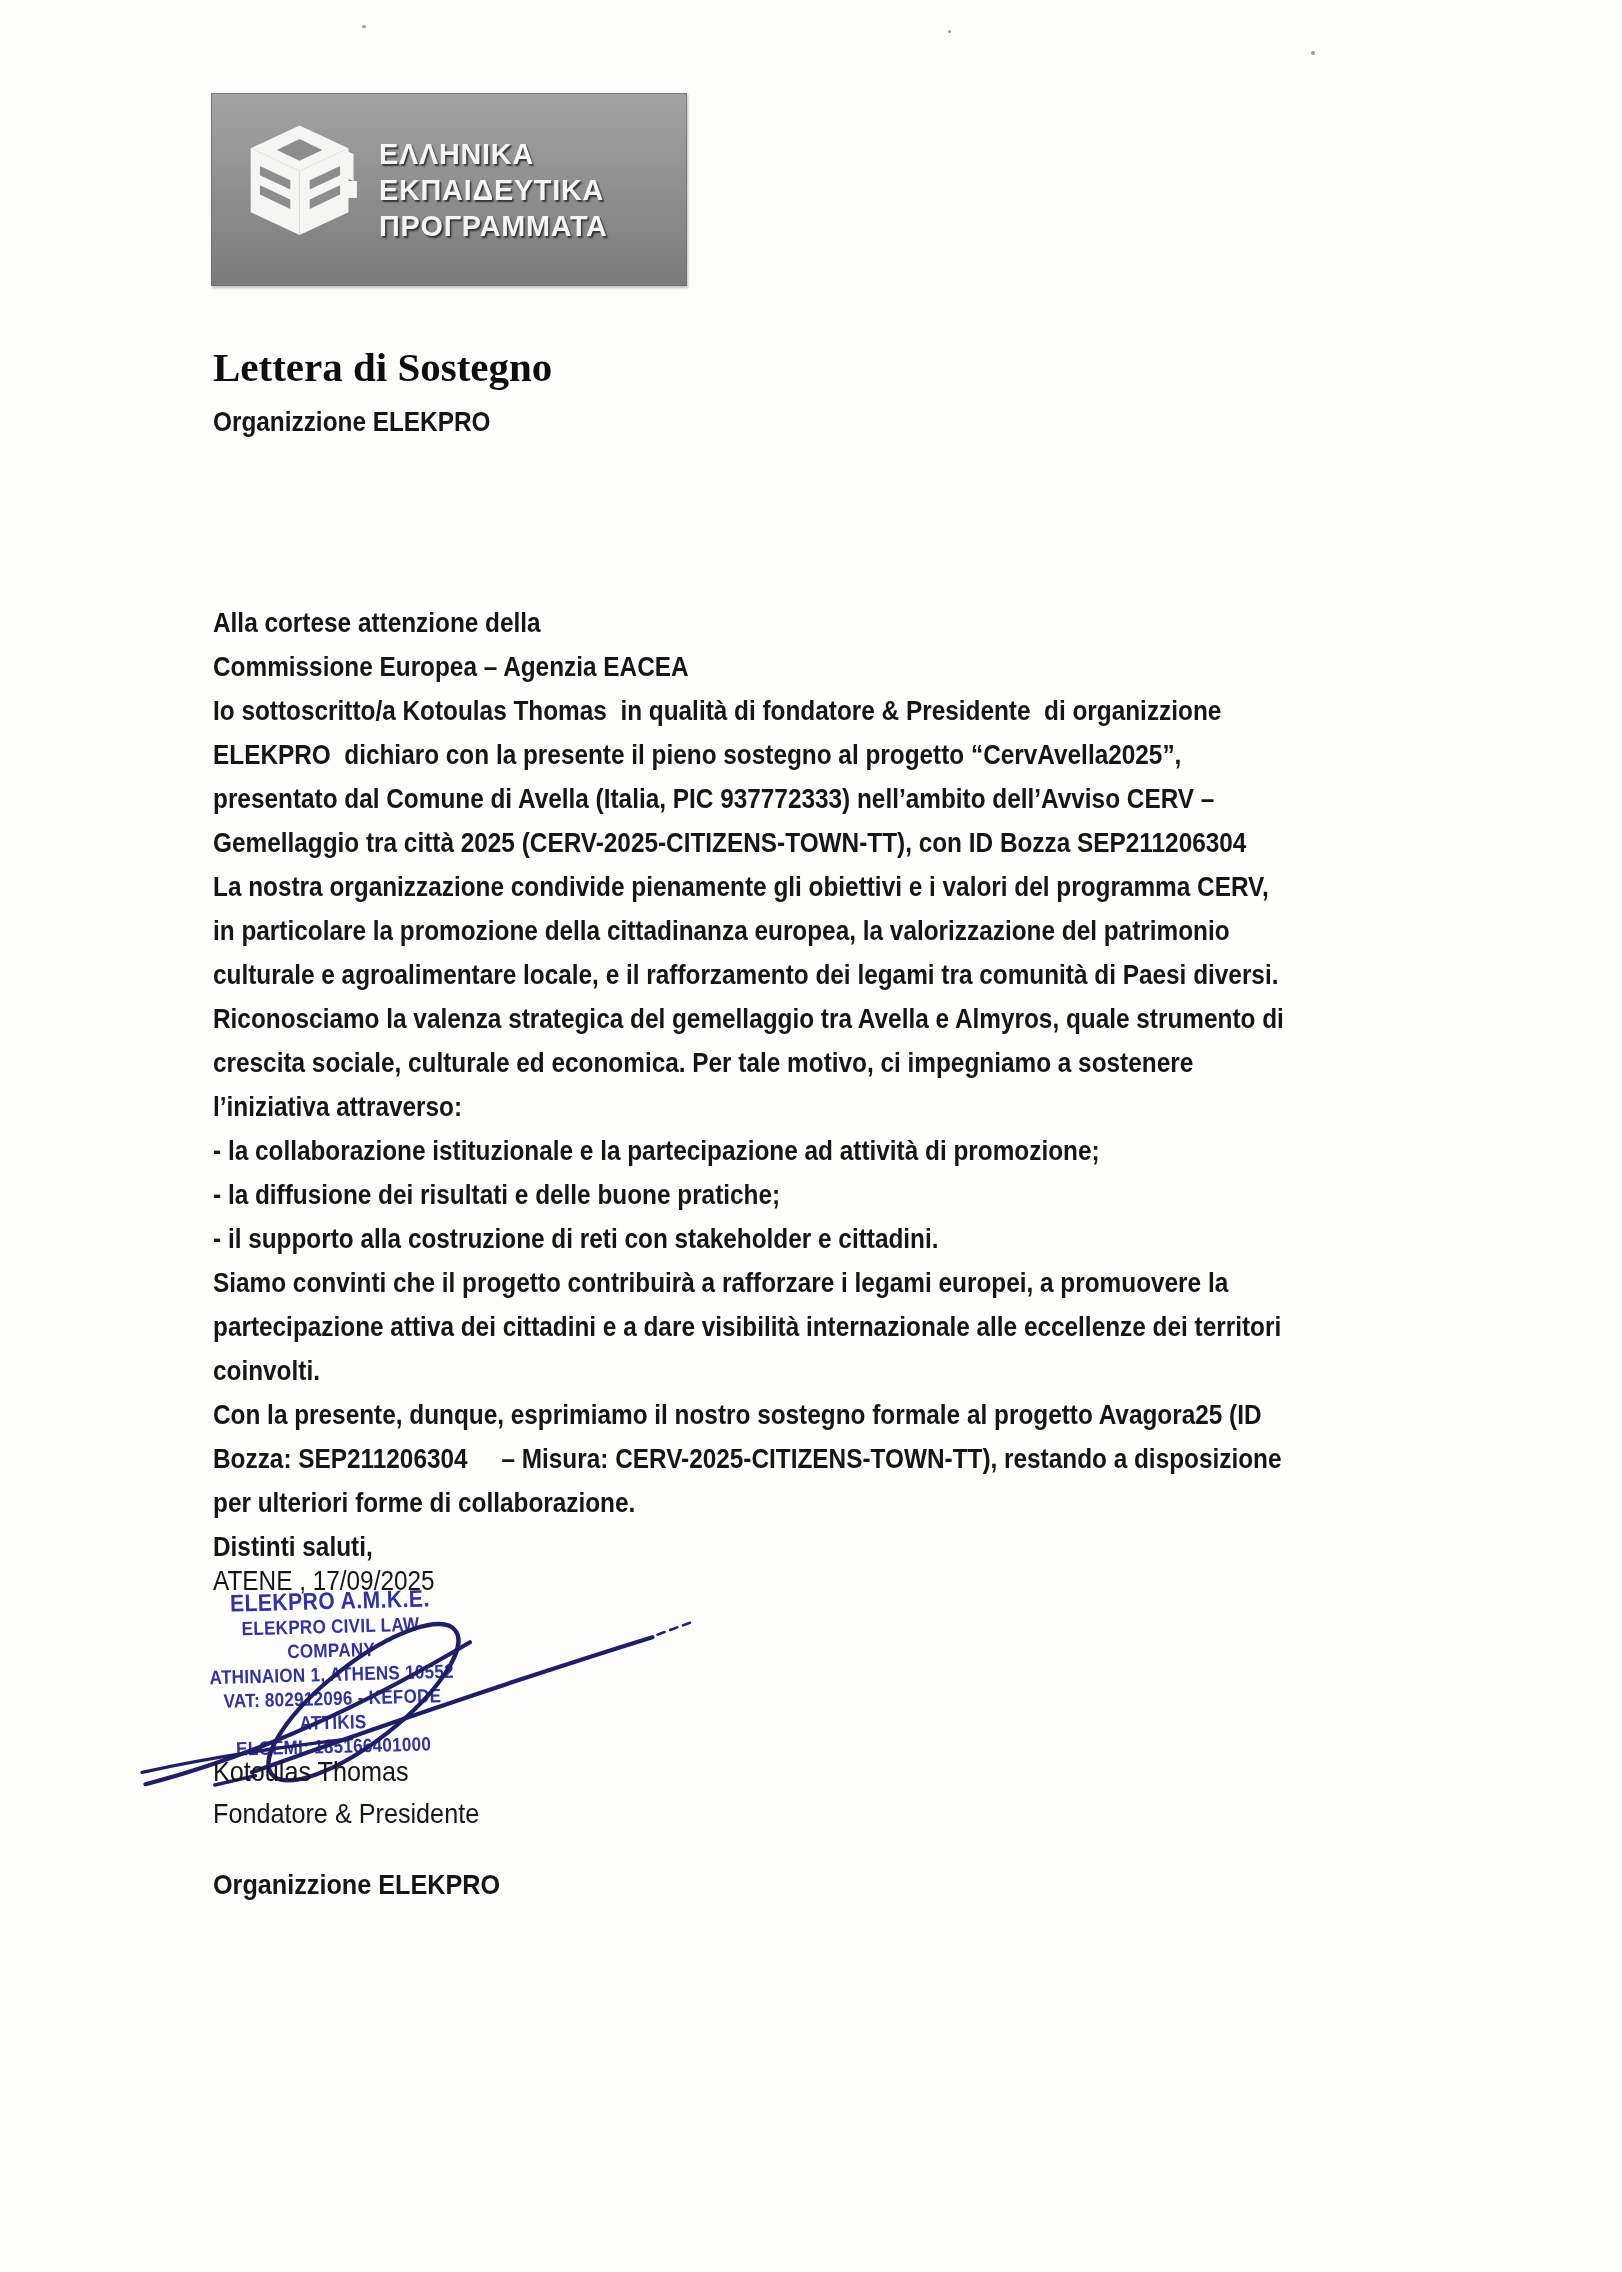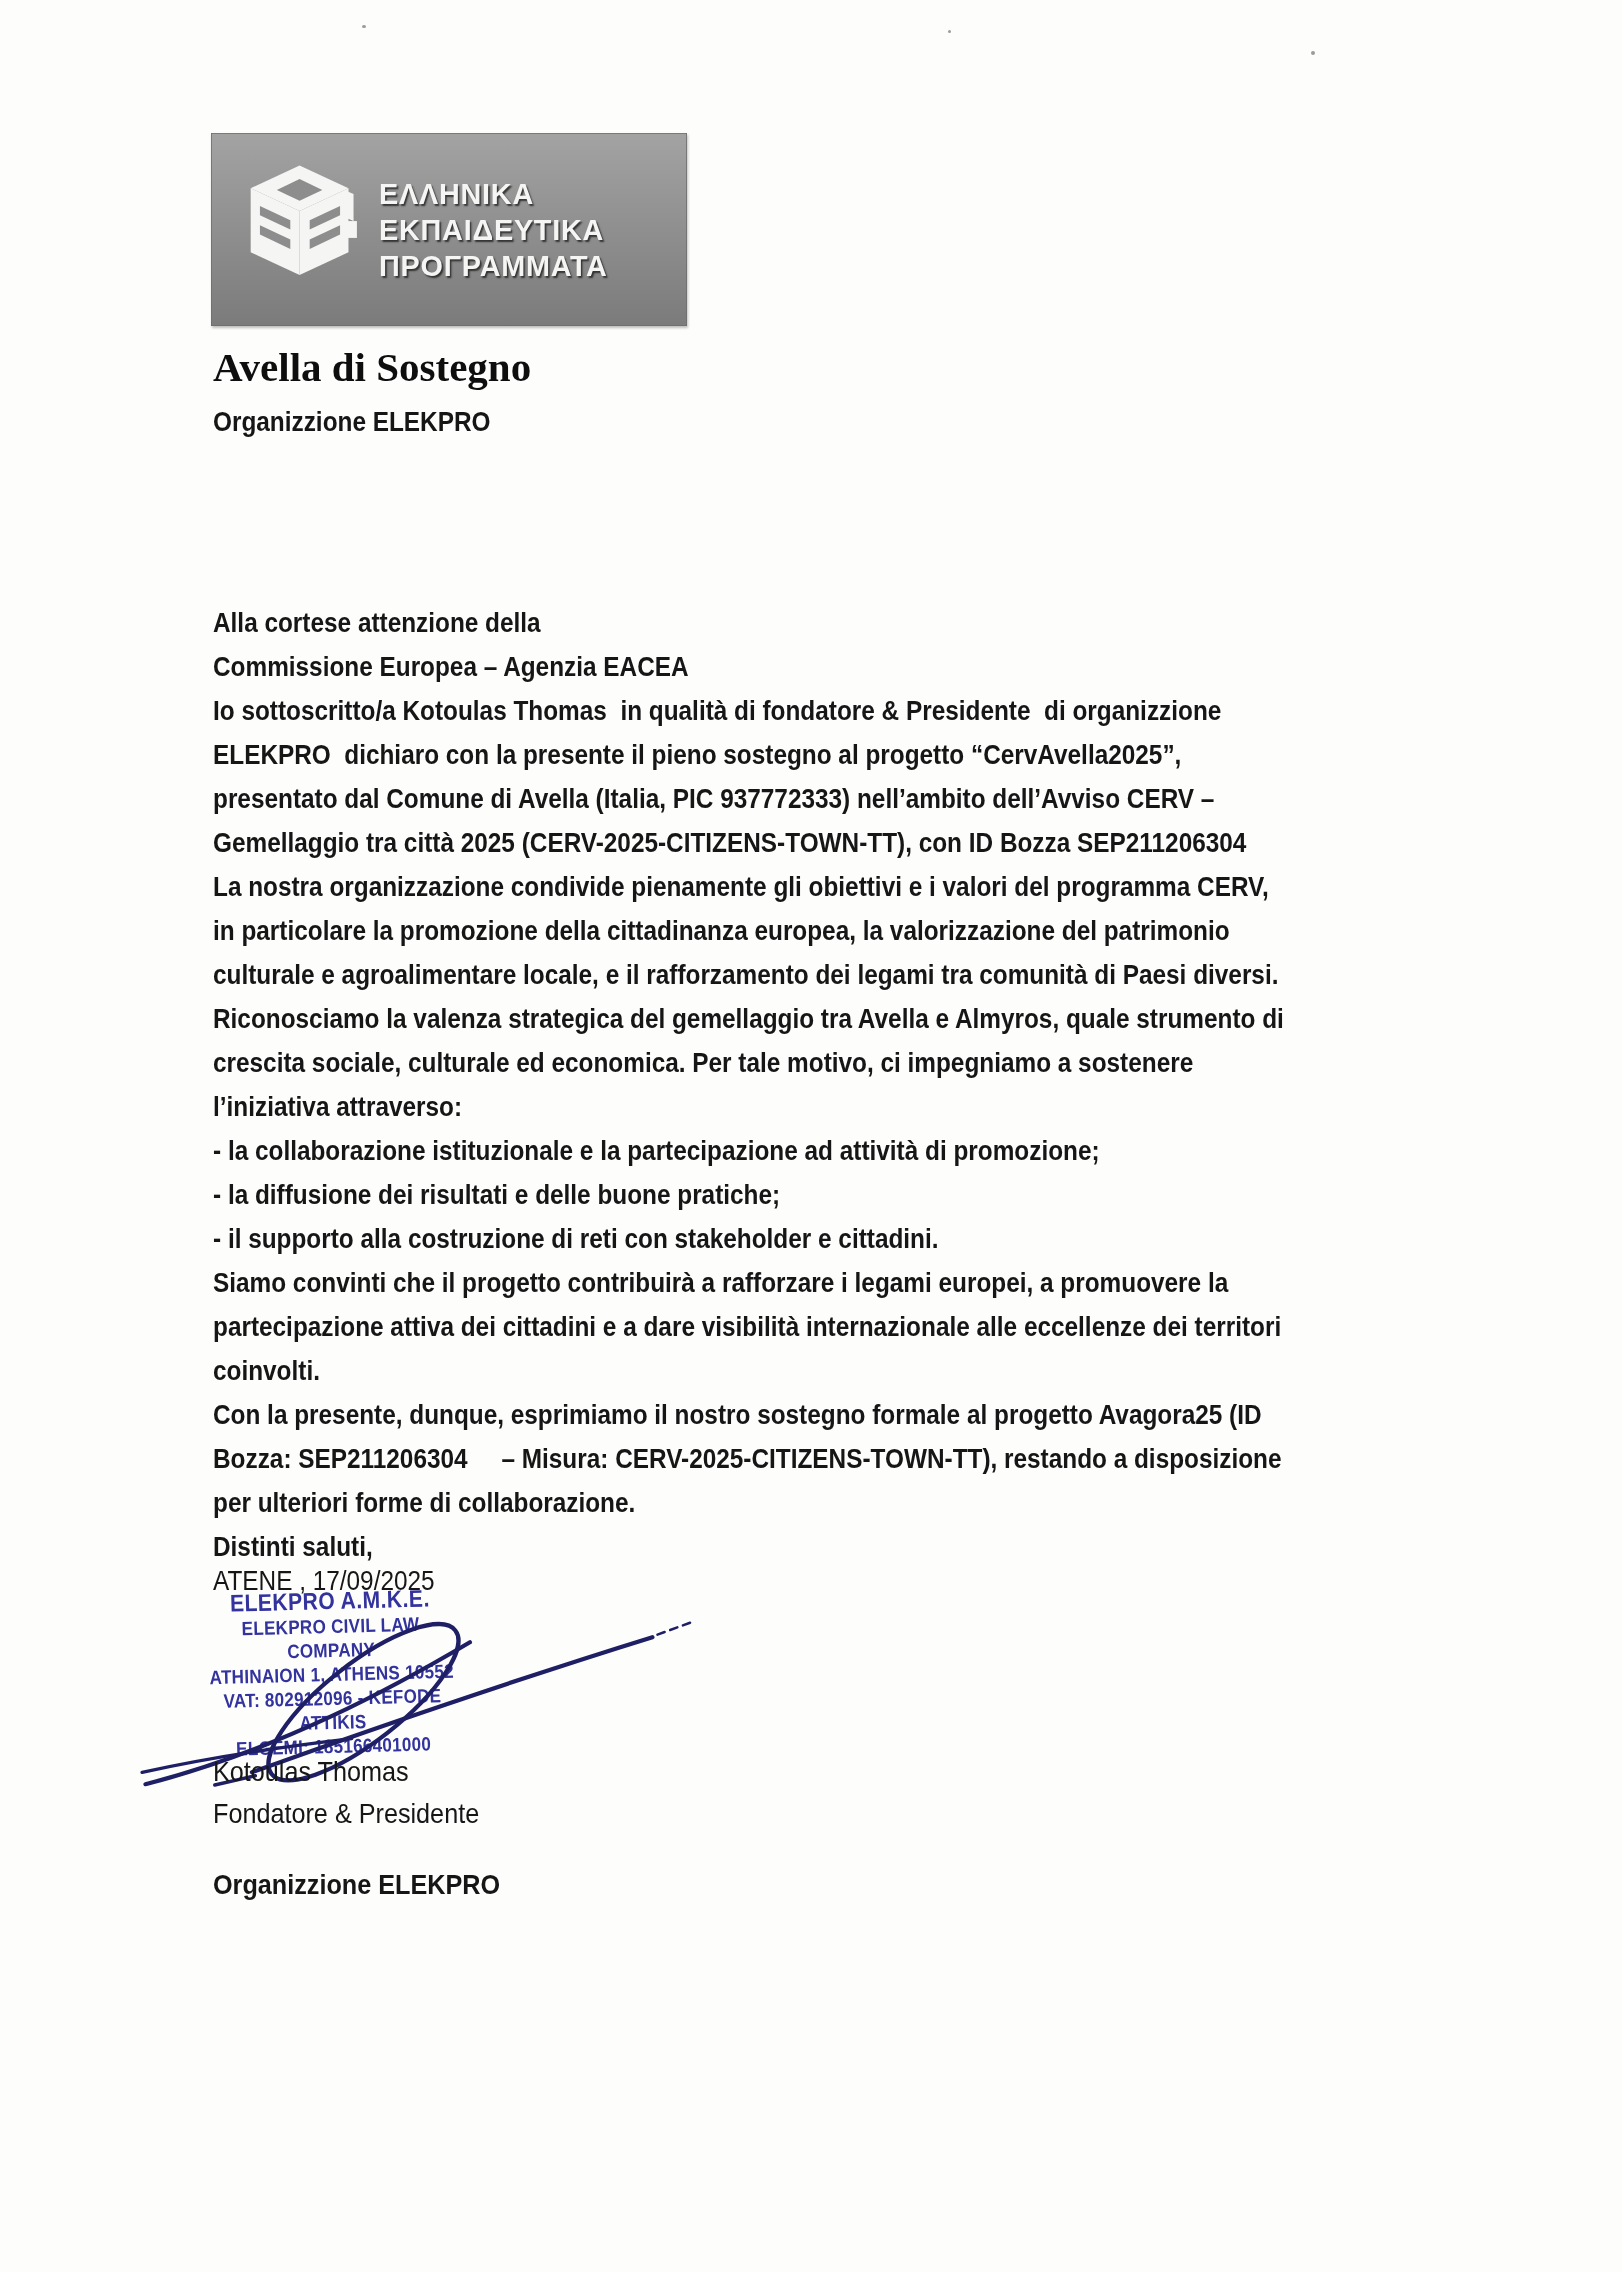--- a/index.html
+++ b/index.html
@@ -6,21 +6,21 @@
   .page {
     position:relative; width:1622px; height:2273px;
     background:#fdfdfc; overflow:hidden;
     font-family:"Liberation Sans", sans-serif; color:#161616;
   }
   
   .logo-box {
     position:absolute; left:211px; top:93px; width:476px; height:193px;
     background:linear-gradient(180deg,#a3a3a3 0%,#8d8d8d 55%,#7b7b7b 100%);
     box-shadow:inset 0 0 0 0.8px #6e6e6e, 0.8px 1.7px 2.5px rgba(0,0,0,.25);
-    display:flex; align-items:center;margin-top:40px;
+    display:flex; align-items:center;
   }
   .logo-icon { margin-left:32px; width:114px; height:145px; flex:0 0 auto; }
   .logo-text {
     margin-left:22px; font-weight:700; font-size:30px; line-height:36px;
     color:#f5f5f3; letter-spacing:0.8px;
     text-shadow:1.7px 1.7px 1.7px rgba(35,35,35,.85);
     transform:scaleX(.96); transform-origin:0 50%;
   }
   
   .title {
@@ -74,21 +74,21 @@
       <polygon points="122,40 131,44 131,76 122,72" fill="#f5f5f3"></polygon>
       <polygon points="118,76 135,76 135,96 118,96" fill="#f5f5f3"></polygon>
     </svg>
     <div class="logo-text">
       <div>ΕΛΛΗΝΙΚΑ</div>
       <div>ΕΚΠΑΙΔΕΥΤΙΚΑ</div>
       <div>ΠΡΟΓΡΑΜΜΑΤΑ</div>
     </div>
   </div>
 
-  <h1 class="title">Avella di Sostegno</h1>
+  <h1 class="title">Lettera di Sostegno</h1>
   <div class="org-line condense">Organizzione ELEKPRO</div>
 
 
   <div class="bodytext">
     <div class="line">Alla cortese attenzione della</div>
     <div class="line">Commissione Europea – Agenzia EACEA</div>
     <div class="line">Io sottoscritto/a Kotoulas Thomas  in qualità di fondatore &amp; Presidente  di organizzione</div>
     <div class="line">ELEKPRO  dichiaro con la presente il pieno sostegno al progetto “CervAvella2025”,</div>
     <div class="line">presentato dal Comune di Avella (Italia, PIC 937772333) nell’ambito dell’Avviso CERV –</div>
     <div class="line">Gemellaggio tra città 2025 (CERV-2025-CITIZENS-TOWN-TT), con ID Bozza SEP211206304</div>

